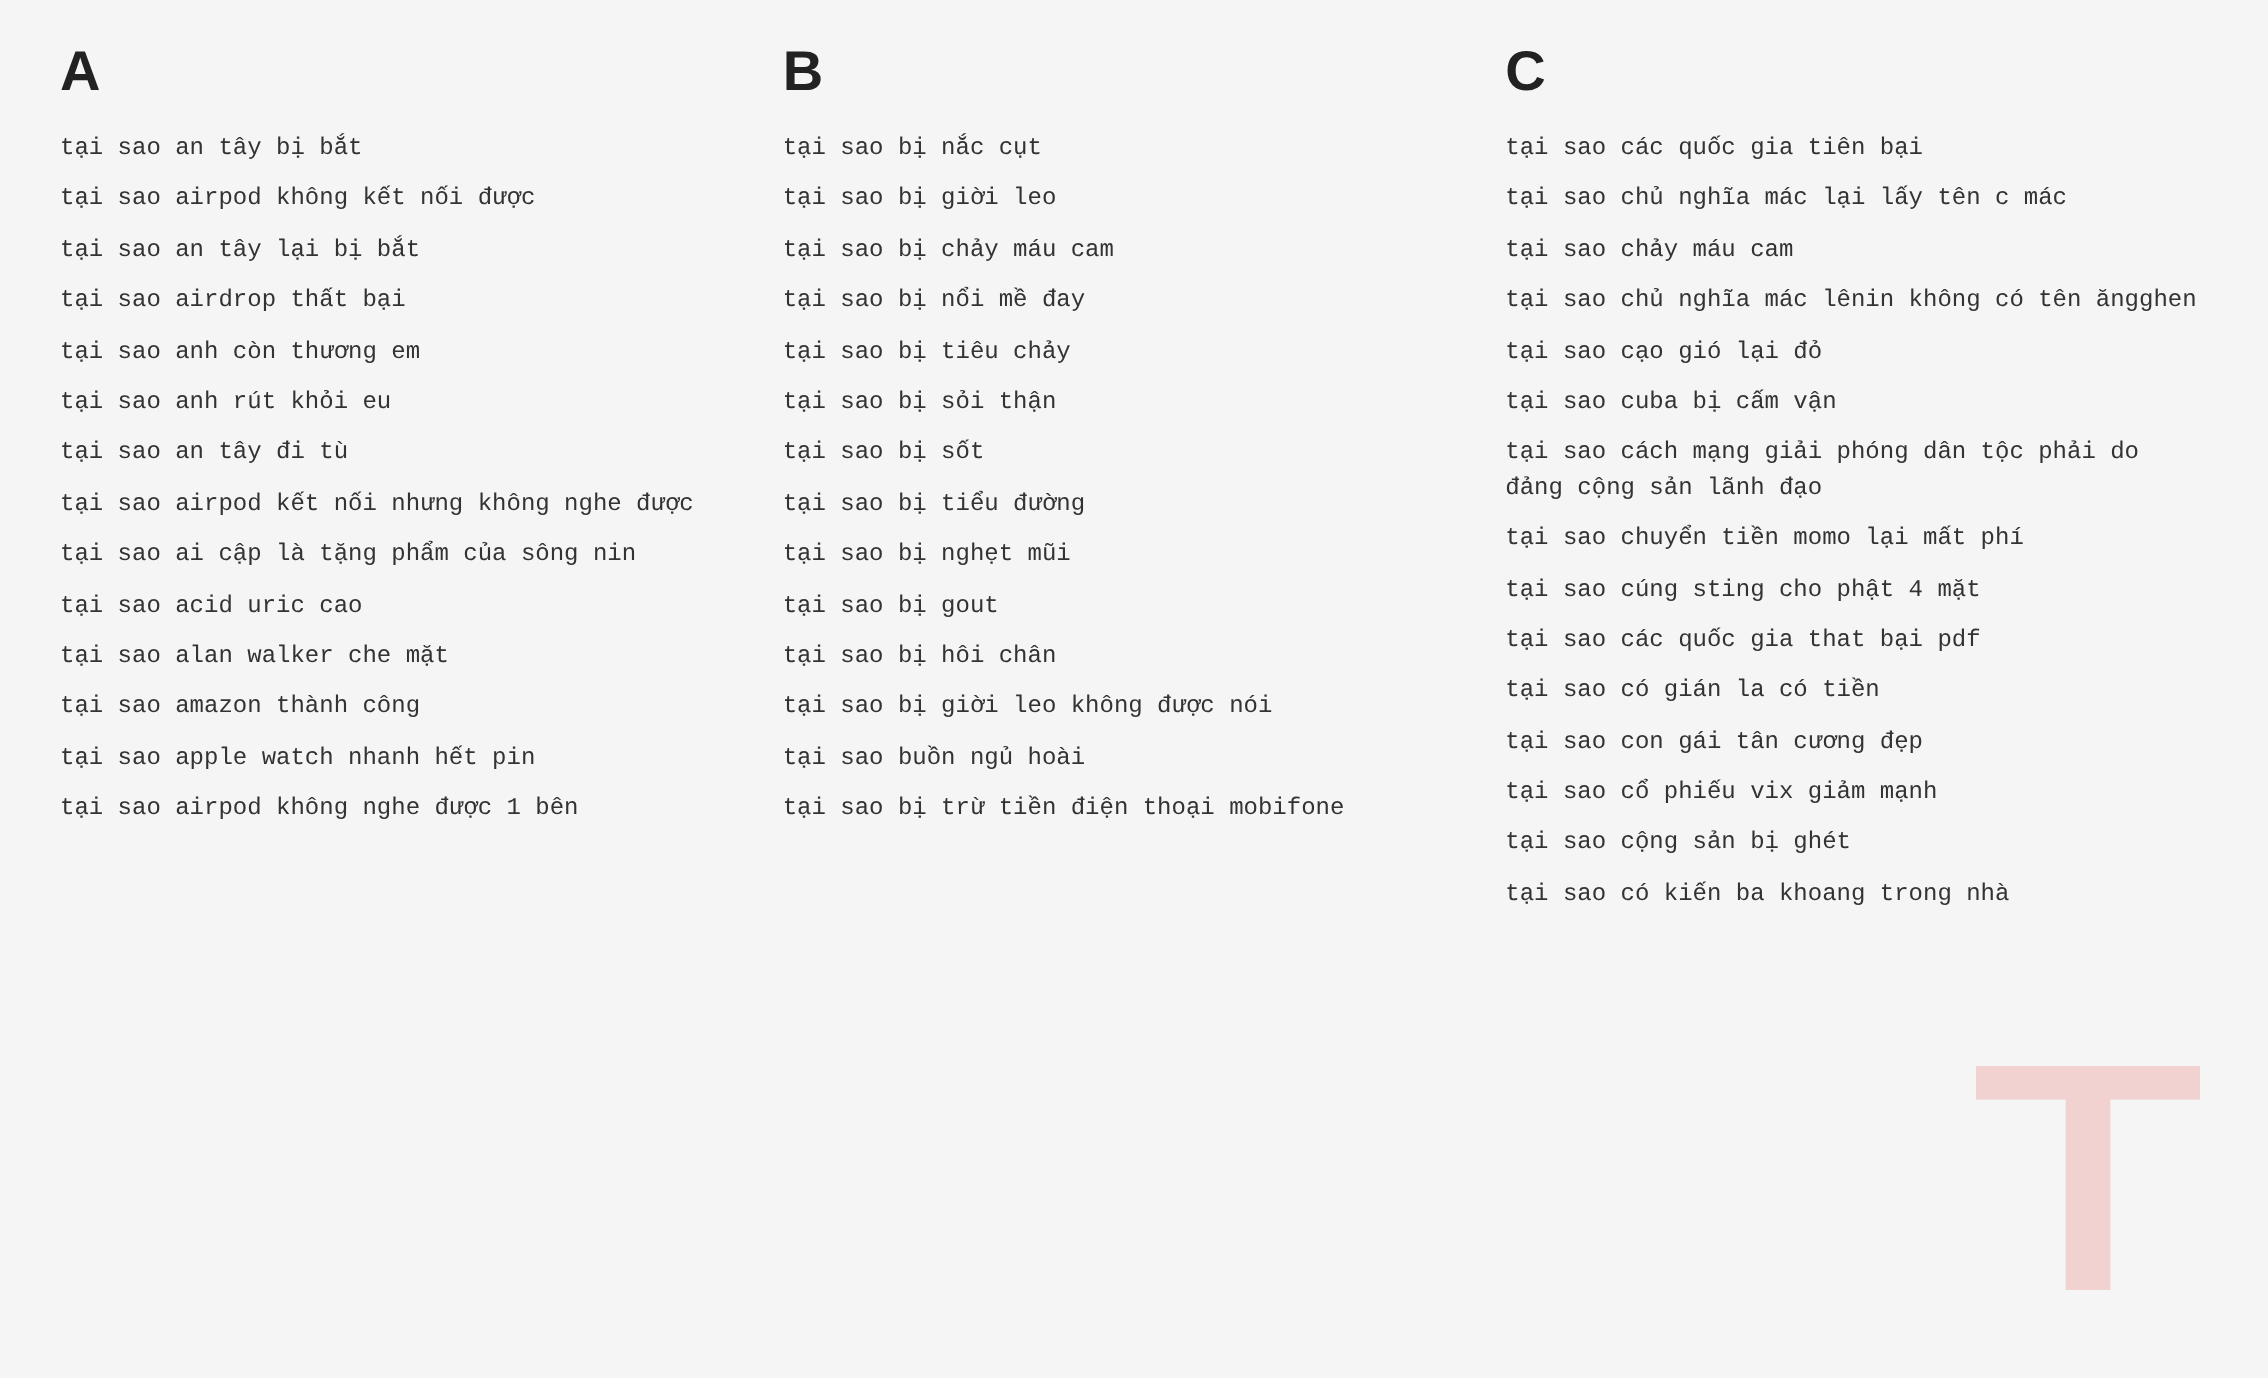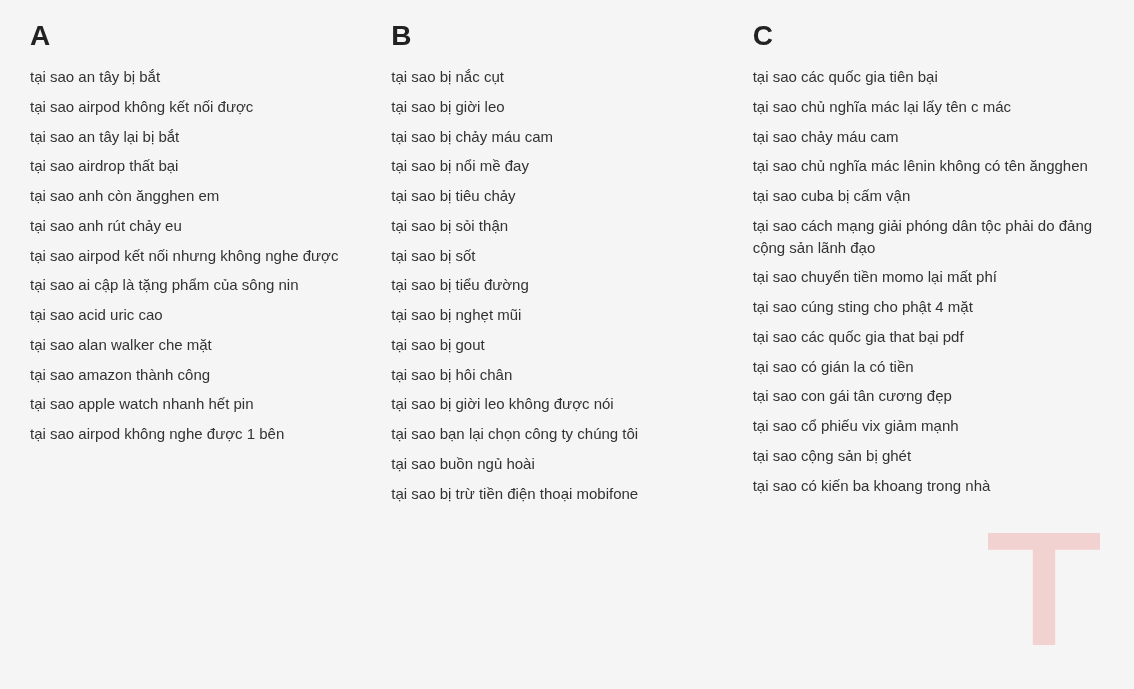--- a/index.html
+++ b/index.html
@@ -34,21 +34,22 @@
     }
 
     .column ul {
       list-style: none;
     }
 
     .column ul li {
       margin-bottom: 8px;
       line-height: 1.45;
       color: #333;
-      font-size: 15px;
+      font-size: 12px;
+      font-family: Liberation Mono, monospace;
     }
 
     .column ul li a {
       color: #333;
       text-decoration: none;
       cursor: pointer;
     }
 
     
     .watermark {
@@ -70,22 +71,23 @@
 <body>
 
 <div class="columns-container">
 <div class="column">
       <div class="column-header">A</div>
       <ul>
         <li><a href="#">tại sao an tây bị bắt</a></li>
         <li><a href="#">tại sao airpod không kết nối được</a></li>
         <li><a href="#">tại sao an tây lại bị bắt</a></li>
         <li><a href="#">tại sao airdrop thất bại</a></li>
-        <li><a href="#">tại sao anh còn ăngghen em</a></li>
-        <li><a href="#">tại sao anh rút chảy eu</a></li>
+        <li><a href="#">tại sao anh còn thương em</a></li>
+        <li><a href="#">tại sao anh rút khỏi eu</a></li>
+        <li><a href="#">tại sao an tây đi tù</a></li>
         <li><a href="#">tại sao airpod kết nối nhưng không nghe được</a></li>
         <li><a href="#">tại sao ai cập là tặng phẩm của sông nin</a></li>
         <li><a href="#">tại sao acid uric cao</a></li>
         <li><a href="#">tại sao alan walker che mặt</a></li>
         <li><a href="#">tại sao amazon thành công</a></li>
         <li><a href="#">tại sao apple watch nhanh hết pin</a></li>
         <li><a href="#">tại sao airpod không nghe được 1 bên</a></li>
       </ul>
     </div>
     <div class="column">
@@ -96,32 +98,32 @@
         <li><a href="#">tại sao bị chảy máu cam</a></li>
         <li><a href="#">tại sao bị nổi mề đay</a></li>
         <li><a href="#">tại sao bị tiêu chảy</a></li>
         <li><a href="#">tại sao bị sỏi thận</a></li>
         <li><a href="#">tại sao bị sốt</a></li>
         <li><a href="#">tại sao bị tiểu đường</a></li>
         <li><a href="#">tại sao bị nghẹt mũi</a></li>
         <li><a href="#">tại sao bị gout</a></li>
         <li><a href="#">tại sao bị hôi chân</a></li>
         <li><a href="#">tại sao bị giời leo không được nói</a></li>
-        <li><a href="#">tại sao bạn lại chọn công ty chúng tôi</a></li>
         <li><a href="#">tại sao buồn ngủ hoài</a></li>
         <li><a href="#">tại sao bị trừ tiền điện thoại mobifone</a></li>
       </ul>
     </div>
     <div class="column">
       <div class="column-header">C</div>
       <ul>
         <li><a href="#">tại sao các quốc gia tiên bại</a></li>
         <li><a href="#">tại sao chủ nghĩa mác lại lấy tên c mác</a></li>
         <li><a href="#">tại sao chảy máu cam</a></li>
         <li><a href="#">tại sao chủ nghĩa mác lênin không có tên ăngghen</a></li>
+        <li><a href="#">tại sao cạo gió lại đỏ</a></li>
         <li><a href="#">tại sao cuba bị cấm vận</a></li>
         <li><a href="#">tại sao cách mạng giải phóng dân tộc phải do đảng cộng sản lãnh đạo</a></li>
         <li><a href="#">tại sao chuyển tiền momo lại mất phí</a></li>
         <li><a href="#">tại sao cúng sting cho phật 4 mặt</a></li>
         <li><a href="#">tại sao các quốc gia that bại pdf</a></li>
         <li><a href="#">tại sao có gián la có tiền</a></li>
         <li><a href="#">tại sao con gái tân cương đẹp</a></li>
         <li><a href="#">tại sao cổ phiếu vix giảm mạnh</a></li>
         <li><a href="#">tại sao cộng sản bị ghét</a></li>
         <li><a href="#">tại sao có kiến ba khoang trong nhà</a></li>

